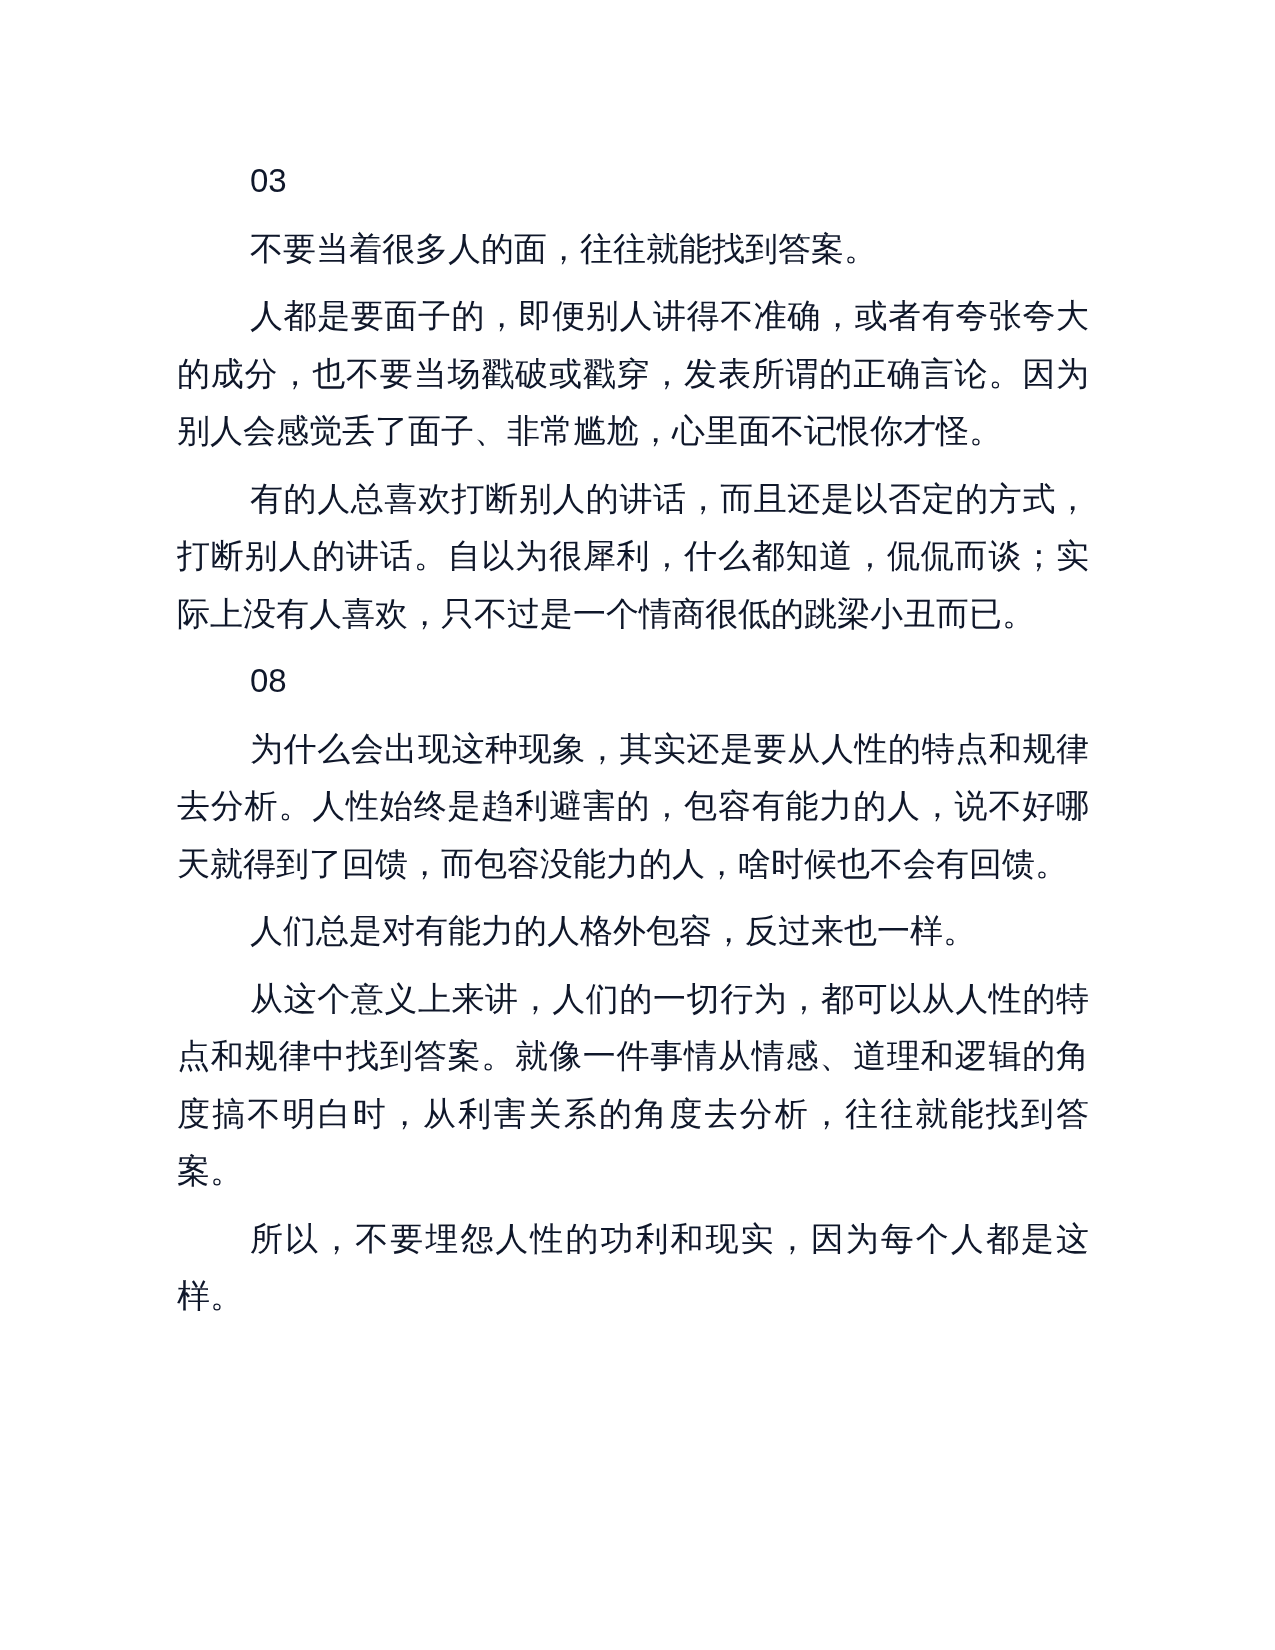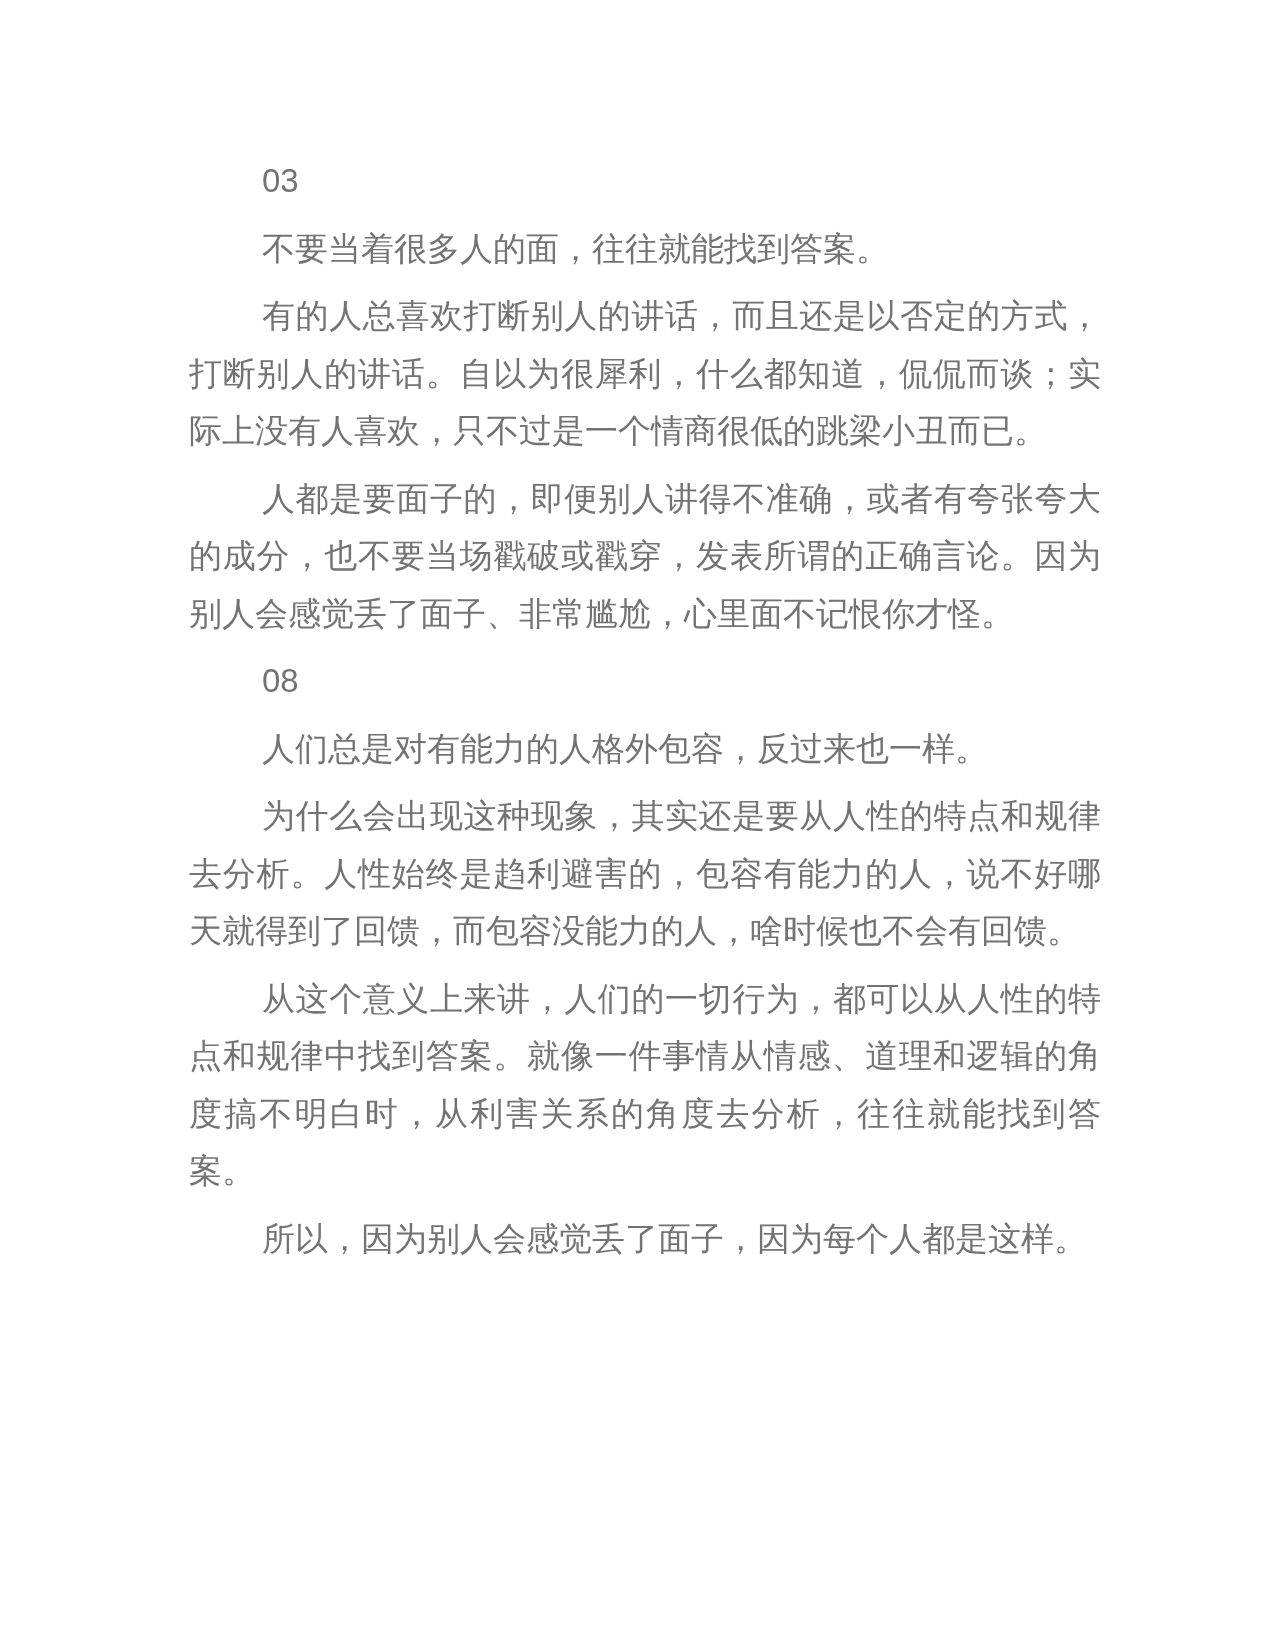--- a/index.html
+++ b/index.html
@@ -10,24 +10,24 @@
   .page {
     position: relative;
     width: 1275px;
     height: 1650px;
     background: #ffffff;
     overflow: hidden;
     font-family: "Liberation Sans", sans-serif;
   }
   .content {
     position: absolute;
-    left: 189px;
+    left: 177px;
     top: 152px;
     width: 912px;
-    color: #737373;
+    color: #0f172a;
     font-size: 33px;
     line-height: 57.5px;
   }
   .content p {
     margin: 0 0 10px 0;
     text-align: justify;
     text-justify: inter-ideograph;
     text-indent: 73px;
     word-break: normal;
     overflow-wrap: normal;
@@ -37,23 +37,23 @@
   }
 </style>
 </head>
 <body>
 
 <div class="page">
   <div class="content">
 
     <p class="section-num">03</p>
     <p>不要当着很多人的面，往往就能找到答案。</p>
+    <p>人都是要面子的，即便别人讲得不准确，或者有夸张夸大的成分，也不要当场戳破或戳穿，发表所谓的正确言论。因为别人会感觉丢了面子、非常尴尬，心里面不记恨你才怪。</p>
     <p>有的人总喜欢打断别人的讲话，而且还是以否定的方式，打断别人的讲话。自以为很犀利，什么都知道，侃侃而谈；实际上没有人喜欢，只不过是一个情商很低的跳梁小丑而已。</p>
-    <p>人都是要面子的，即便别人讲得不准确，或者有夸张夸大的成分，也不要当场戳破或戳穿，发表所谓的正确言论。因为别人会感觉丢了面子、非常尴尬，心里面不记恨你才怪。</p>
 
     <p class="section-num">08</p>
+    <p>为什么会出现这种现象，其实还是要从人性的特点和规律去分析。人性始终是趋利避害的，包容有能力的人，说不好哪天就得到了回馈，而包容没能力的人，啥时候也不会有回馈。</p>
     <p>人们总是对有能力的人格外包容，反过来也一样。</p>
-    <p>为什么会出现这种现象，其实还是要从人性的特点和规律去分析。人性始终是趋利避害的，包容有能力的人，说不好哪天就得到了回馈，而包容没能力的人，啥时候也不会有回馈。</p>
     <p>从这个意义上来讲，人们的一切行为，都可以从人性的特点和规律中找到答案。就像一件事情从情感、道理和逻辑的角度搞不明白时，从利害关系的角度去分析，往往就能找到答案。</p>
-    <p>所以，因为别人会感觉丢了面子，因为每个人都是这样。</p>
+    <p>所以，不要埋怨人性的功利和现实，因为每个人都是这样。</p>
 
   </div>
 </div>
 
 </body></html>

